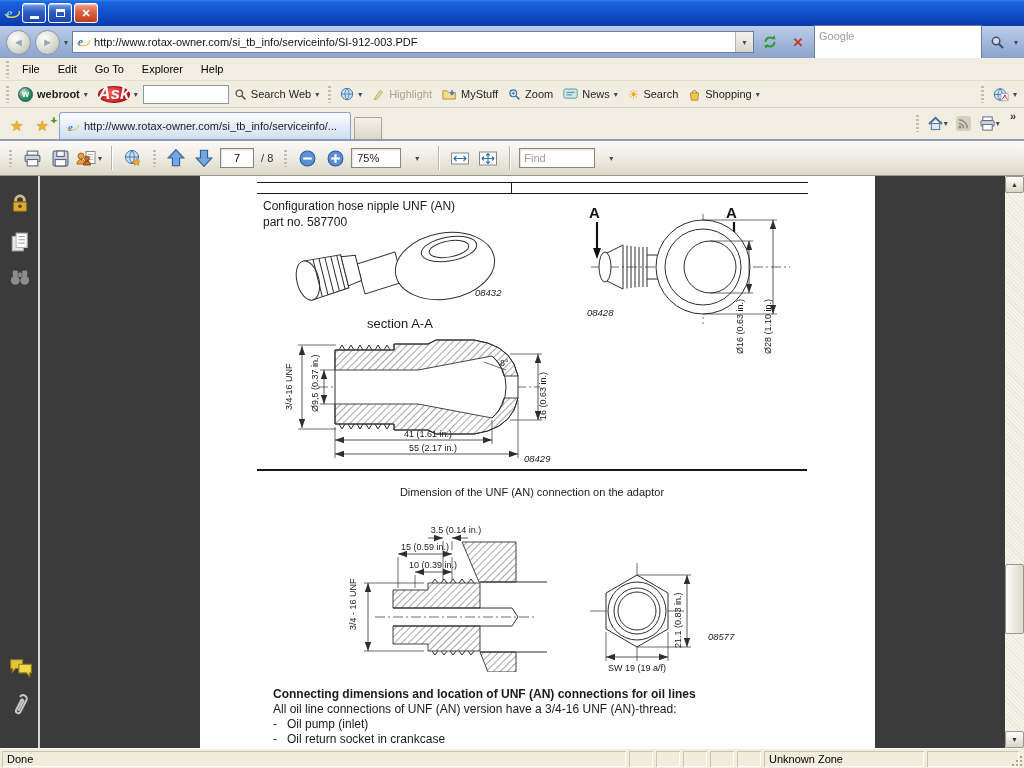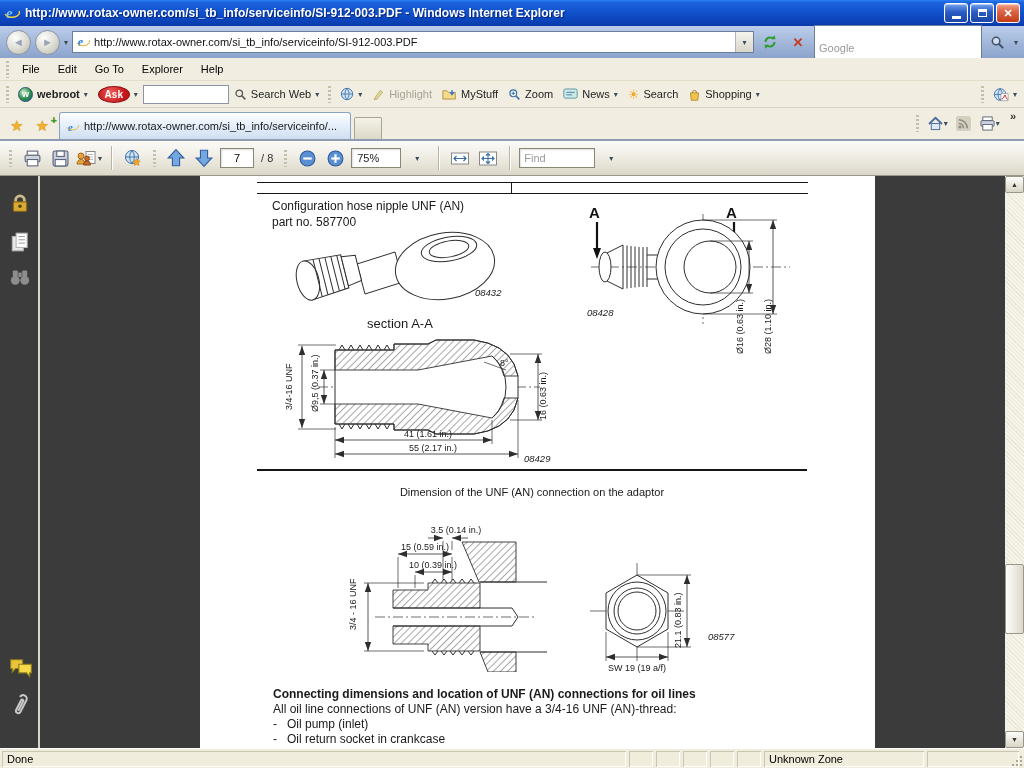--- a/index.html
+++ b/index.html
@@ -30,40 +30,40 @@
     color:#9aa5b5; font-size:11px; }
   .dd { font-size:8px; color:#3d4a5d; }
   .urlfield { flex:1; height:22px; background:#fff; border:1px solid #6b7d9c;
     display:flex; align-items:center; padding:0 0 0 3px; gap:4px; }
   .urlfield input { flex:1; border:none; outline:none; font-size:11px; color:#111; font-family:inherit; background:transparent; }
   .fieldbtn { width:18px; height:20px; background:linear-gradient(180deg,#f5f4ef,#d9d6c9);
     border-left:1px solid #aab4c4; display:flex; align-items:center; justify-content:center; }
   .sqbtn { width:24px; height:24px; display:flex; align-items:center; justify-content:center; border-radius:2px; }
   .stopx { color:#c33a1d; font-weight:bold; font-size:13px; }
   .searchbox { width:168px; height:22px; background:#fff; border:1px solid #6b7d9c;
-    display:flex; align-items:flex-start; padding:16px 4px; }
+    display:flex; align-items:flex-end; padding:16px 4px; }
   .searchbox input { width:100%; border:none; outline:none; font-size:11px; font-family:inherit; color:#444; }
   .searchbox input::placeholder { color:#9a9a9a; }
 
   
   .menubar { position:absolute; top:58px; left:0; width:100%; height:23px; background:#f1eee1;
     border-bottom:1px solid #e2deca; display:flex; align-items:center; padding-left:2px; }
   .grip { width:3px; height:17px; margin:0 4px;
     background:repeating-linear-gradient(180deg,#c3bfad 0 2px,transparent 2px 4px); }
   .menuitem { padding:3px 9px; color:#000; }
 
   .asktoolbar { position:absolute; top:81px; left:0; width:100%; height:27px; background:#f1eee1;
     border-bottom:1px solid #d8d4c4; display:flex; align-items:center; padding:0 2px; }
   .askitem { display:flex; align-items:center; gap:4px; padding:0 5px; color:#222; white-space:nowrap; }
   .askitem.disabled { color:#a8a494; }
   .webroot-orb { width:15px; height:15px; border-radius:50%;
     background:radial-gradient(circle at 35% 30%,#bfe8c8,#2e8f4e 55%,#135a8a); border:1px solid #27506e;
     color:#fff; font-size:9px; font-weight:bold; display:flex; align-items:center; justify-content:center; }
   .ask-oval { width:32px; height:17px; border-radius:50%; background:radial-gradient(circle at 40% 35%,#ee5a52,#c4161c 70%);
-    border:1px solid #8e0d12; color:#fff; font-weight:bold; font-size:10px;
+    border:1px solid #8e0d12; color:#fff; font-style:italic; font-weight:bold; font-size:17px;
     display:flex; align-items:center; justify-content:center; }
   .askinput { width:86px; height:19px; border:1px solid #8a96a8; background:#fff; font-family:inherit; font-size:11px; padding:0 3px; outline:none; }
   .spacer { flex:1; }
 
   .tabbar { position:absolute; top:108px; left:0; width:100%; height:33px; background:#f1eee1;
     border-bottom:2px solid #8d9cb4; display:flex; align-items:flex-end; padding:0 4px; }
   .fav-star { font-size:15px; color:#f2b02f; text-shadow:0 0 1px #a97613; padding:0 6px 4px 6px; }
   .tab { width:292px; height:27px; margin-left:4px; border:1px solid #8aa3c4; border-bottom:none;
     border-radius:3px 3px 0 0; background:linear-gradient(180deg,#fdfeff,#e9f1fb 40%,#cfdff1);
     display:flex; align-items:center; gap:5px; padding:0 6px; color:#1a1a1a; }
@@ -150,21 +150,20 @@
         <path d="M0,0.8 L9,4 L0,7.2 z" fill="#2e2e2e"></path>
       </marker>
     </defs>
   </svg>
 
   <div class="titlebar">
     <svg width="16" height="16" viewBox="0 0 16 16">
       <text x="2" y="13" font-size="15" font-style="italic" font-weight="bold" fill="#7ec3f7" font-family="Liberation Serif,serif">e</text>
       <path d="M1,9 a7,4.5 0 1 0 14,-3" stroke="#f3d23a" stroke-width="1.3" fill="none"></path>
     </svg>
-    <span class="title-text">http://www.rotax-owner.com/si_tb_info/serviceinfo/SI-912-003.PDF - Windows Internet Explorer</span>
     <div class="winbtn">
         <span class="glyph-min"></span>
       </div>
     <div class="winbtn">
         <span class="glyph-restore"></span>
       </div>
     <div class="winbtn close">
         <span>✕</span>
       </div>
   </div>
@@ -464,21 +463,21 @@
         <path d="M6,5 a3,3 0 0 1 6,0 v11 a2,2 0 0 1 -4,0 V7 a1,1 0 0 1 2,0 v9" stroke="#c8c8c8" stroke-width="1.7" fill="none" transform="rotate(12 9 11)"></path>
       </svg>
     </div>
 
     <div class="page">
 
       <div class="hline" style="top:6px; left:57px; width:551px; height:1.4px"></div>
       <div class="hline" style="top:17px; left:57px; width:551px; height:1.4px"></div>
       <div class="vline" style="top:6px; left:311px; height:12px; width:1.4px"></div>
 
-      <div class="doc-text" style="left:72px; top:22px">
+      <div class="doc-text" style="left:63px; top:22px">
         <div>Configuration hose nipple UNF (AN)</div>
         <div>part no. 587700</div>
       </div>
 
       <svg style="position:absolute; left:85px; top:46px" width="230" height="80" viewBox="0 0 230 80">
         <path class="wht" d="M72,42 L110,30 L118,60 L80,72 Z"></path>
         <g transform="rotate(-14 45 52)">
           <path class="wht" d="M22,33 L60,36 L60,70 L22,73 Z"></path>
           <ellipse class="wht" cx="22" cy="53" rx="11" ry="20"></ellipse>
           <path class="dln" d="M32,34 v38 M38,34.5 v37 M44,35 v36 M50,35.5 v35 M56,36 v34"></path>

